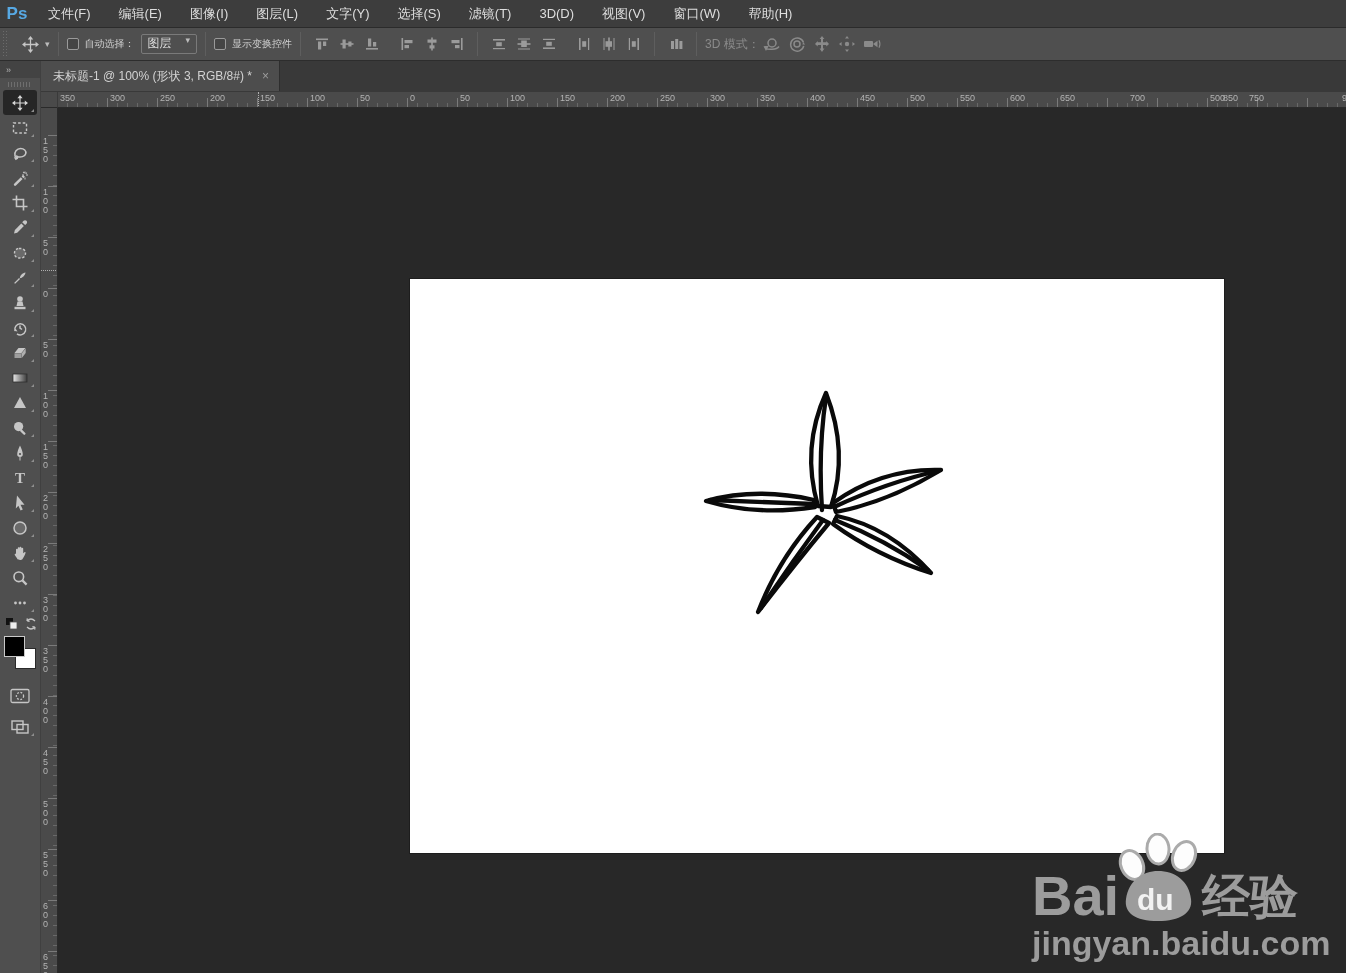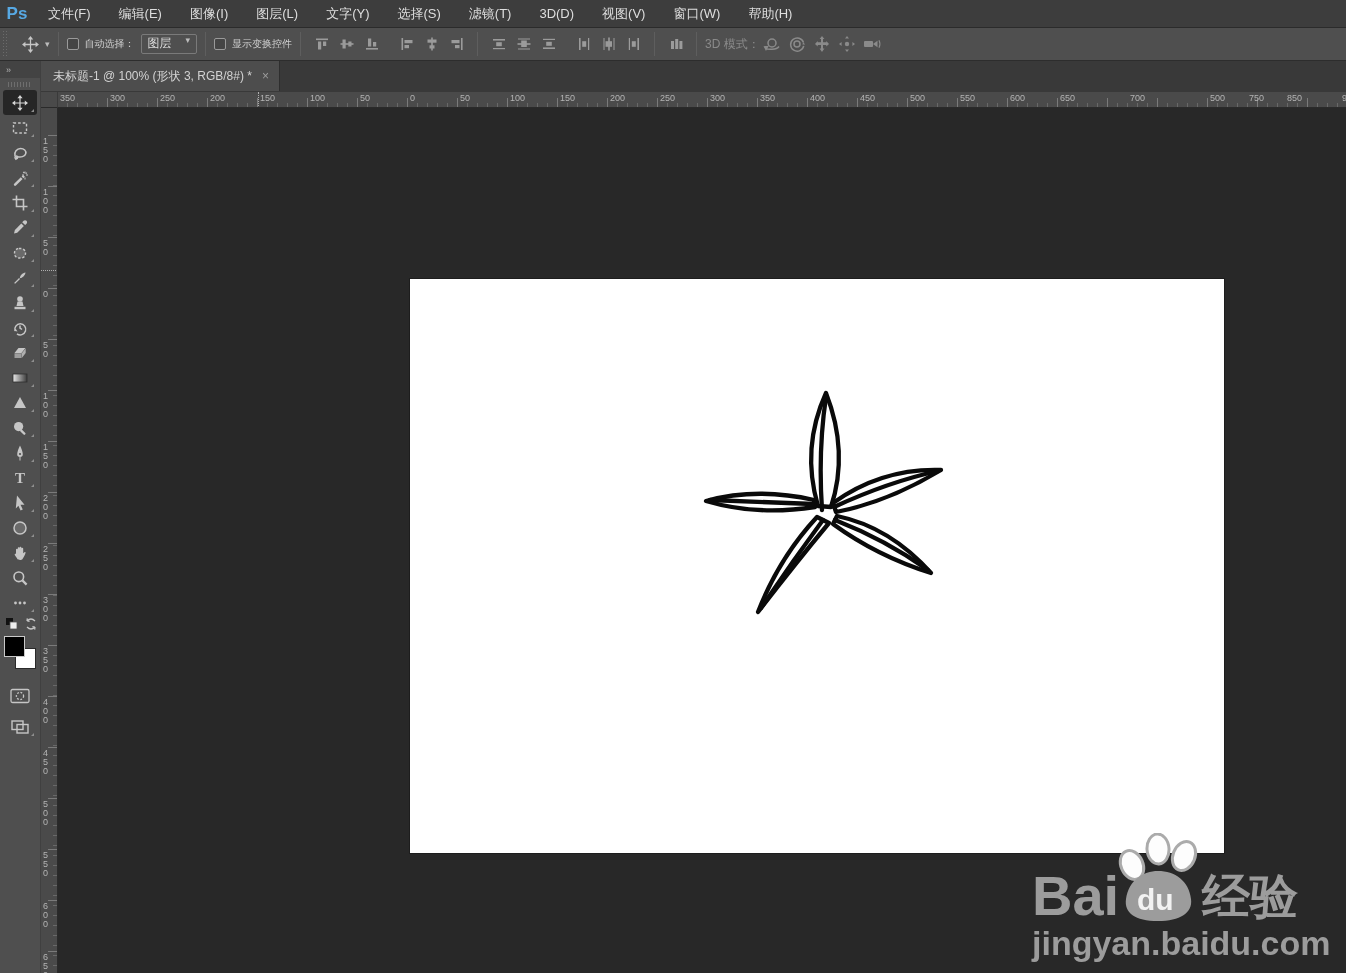--- a/index.html
+++ b/index.html
@@ -541,21 +541,21 @@
       <div class="hr-label" style="left: 719px;">350</div>
       <div class="hr-label" style="left: 769px;">400</div>
       <div class="hr-label" style="left: 819px;">450</div>
       <div class="hr-label" style="left: 869px;">500</div>
       <div class="hr-label" style="left: 919px;">550</div>
       <div class="hr-label" style="left: 969px;">600</div>
       <div class="hr-label" style="left: 1019px;">650</div>
       <div class="hr-label" style="left: 1069px; margin-left: 20px;">700</div>
       <div class="hr-label" style="left: 1183px; margin-left: 25px;">750</div>
       <div class="hr-label" style="left: 1169px;">500</div>
-      <div class="hr-label" style="left: 1246px; text-align: center;">850</div>
+      <div class="hr-label" style="left: 1182px; text-align: center;">850</div>
       <div class="hr-label" style="left: 1301px;">900</div>
     </div>
   <div id="ruler-corner"></div>
   <div id="vruler">
     <div class="vr-marker" style="top:162px"></div>
   <div class="vr-label" style="top: 29px;">150</div>
       <div class="vr-label" style="top: 80px;">100</div>
       <div class="vr-label" style="top: 131px;">50</div>
       <div class="vr-label" style="top: 182px;">0</div>
       <div class="vr-label" style="top: 233px;">50</div>

